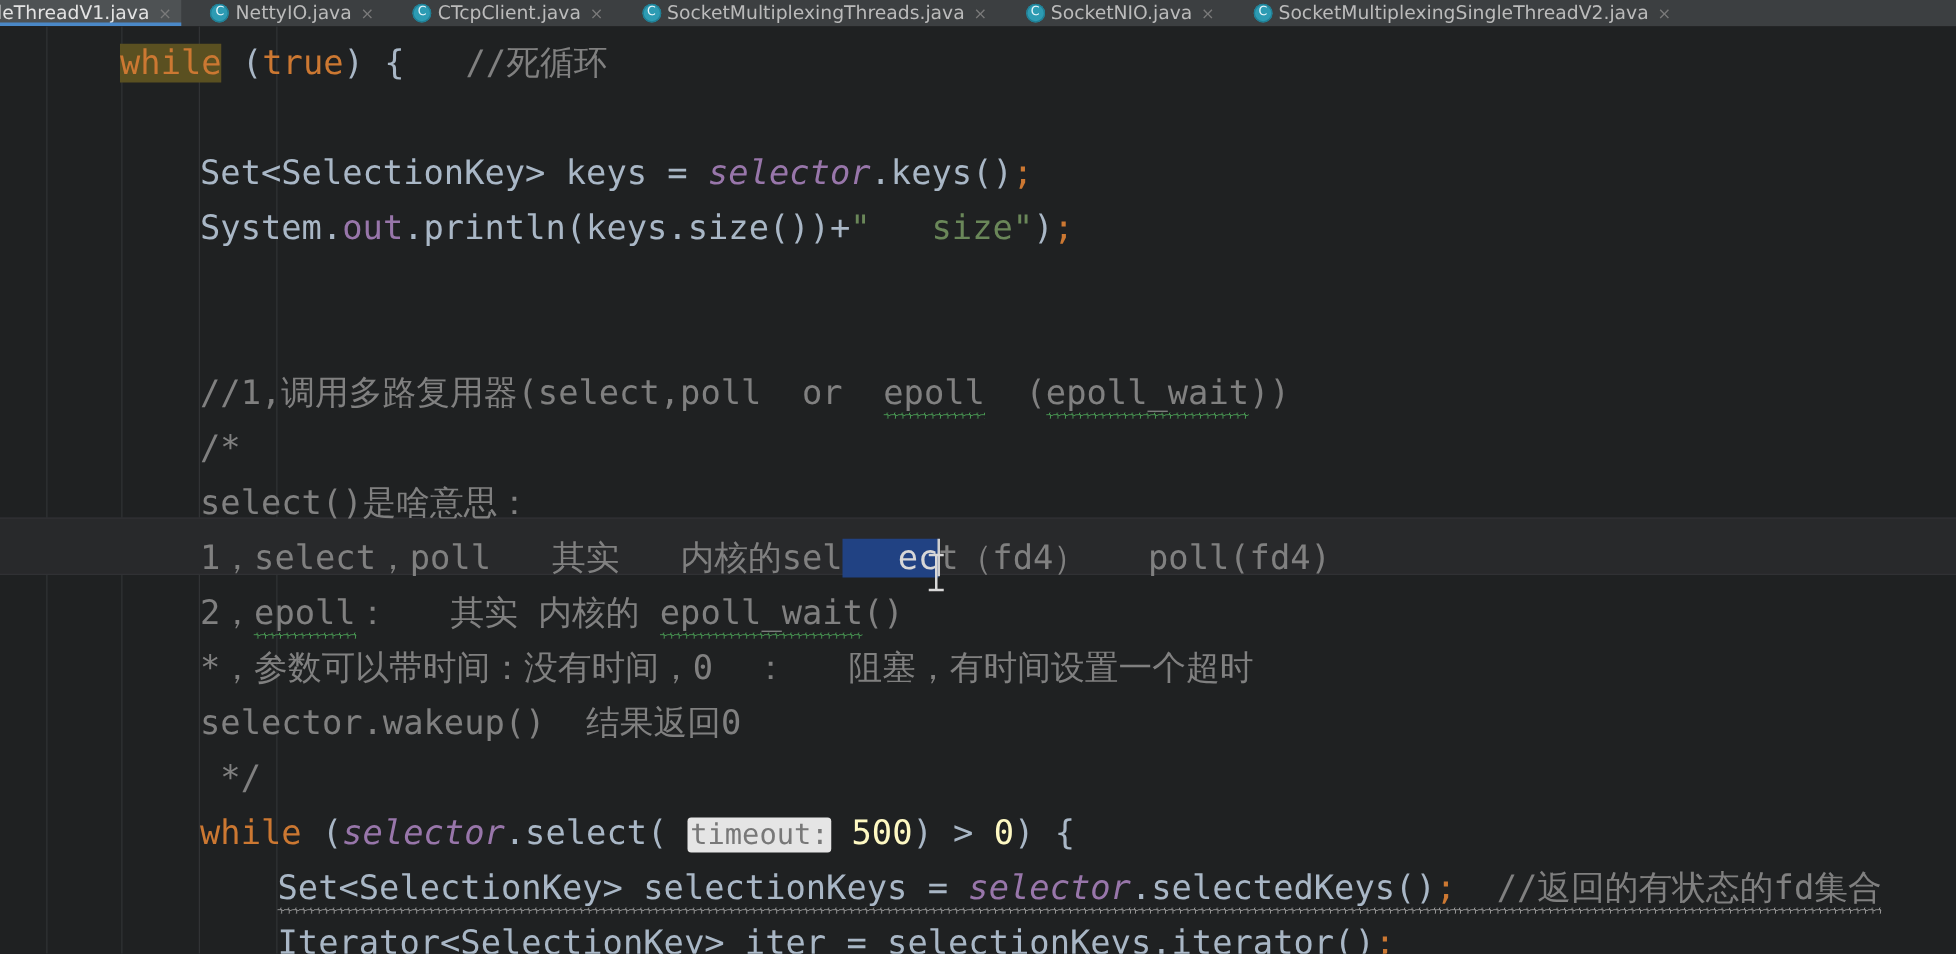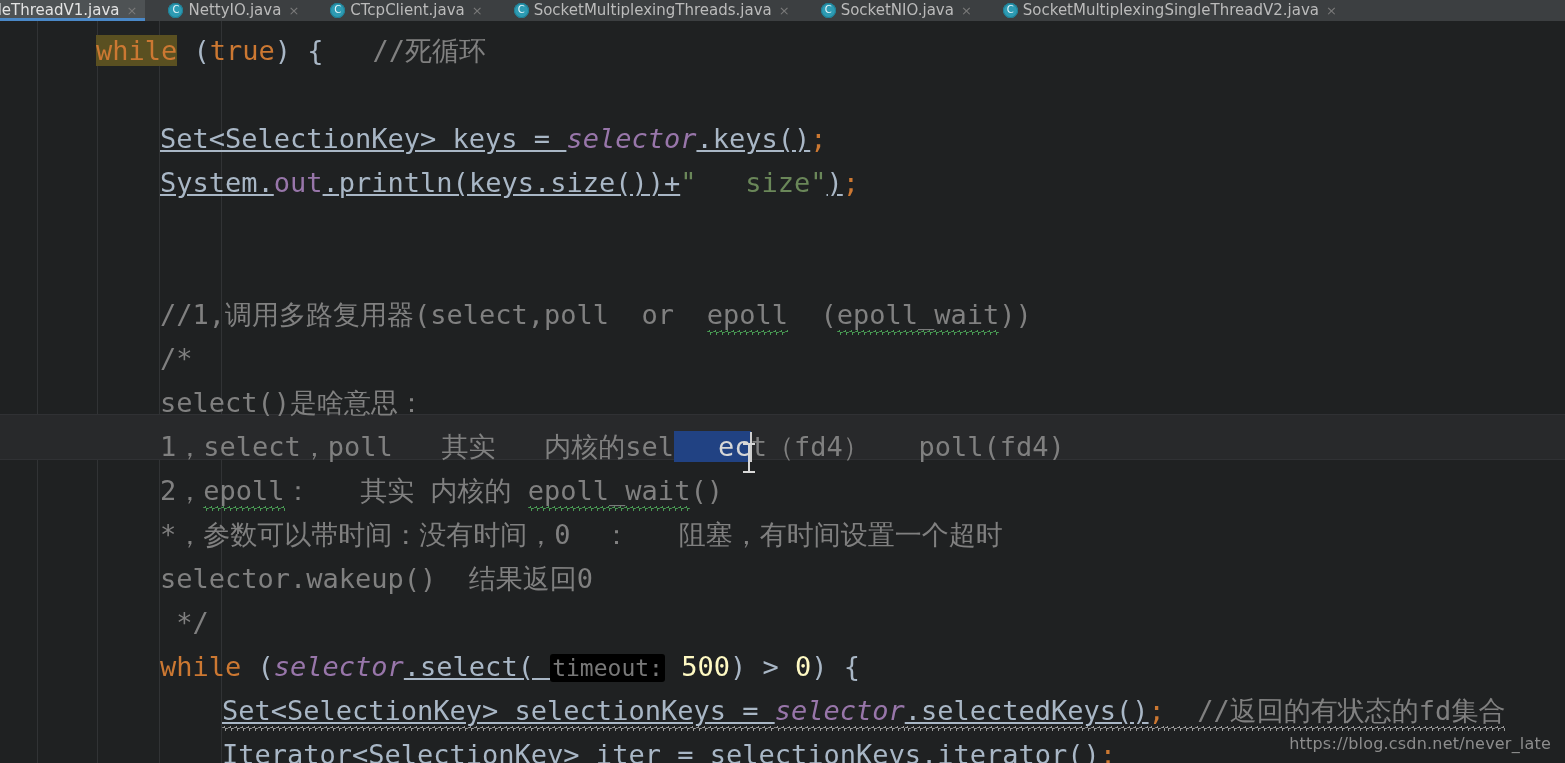--- a/index.html
+++ b/index.html
@@ -63,23 +63,23 @@
   
   .kw{color:#cc7832;}
   .kwhl{color:#cc7832;background:#5a5021;}
   .punc{color:#a9b7c6;}
   .semi{color:#cc7832;}
   .cmt{color:#808080;}
   .str{color:#6a8759;}
   .num{color:#fef9c3;}
   .fld{color:#9876aa;font-style:italic;}
   .fldi{color:#9876aa;}
-  .cls{color:#a9b7c6;text-decoration:underline;}
+  .cls{color:#a9b7c6;}
   .plain{color:#a9b7c6;}
-  .hint{color:#787878;background:#000000;border-radius:3px;padding:1px 2px;font-size:23px;}
+  .hint{color:#787878;background:#e5e5e5;border-radius:3px;padding:1px 2px;font-size:23px;}
 
   
   .sel{background:#214283;color:#d7d7d7;padding-left:44px;}
   .caret{
     display:inline-block;width:0;border-left:2px solid #cfcfcf;height:30px;
     vertical-align:-6px;margin:0 -1px;
   }
 
   
   .sq-green{
@@ -125,14 +125,13 @@
   <div class="indent-guide" style="left:221px;"></div>
   <div id="current-line"></div>
   <div id="code"><div class="ln" style="top: 8px; padding-left: 96px;"><span class="kwhl">while</span><span class="plain"> </span><span class="punc">(</span><span class="kw">true</span><span class="punc">) {</span><span class="cmt">   //死循环</span></div><div class="ln" style="top: 52px; padding-left: 96px;"></div><div class="ln" style="top: 96px; padding-left: 160px;"><span class="cls">Set&lt;SelectionKey&gt; keys = </span><span class="fld">selector</span><span class="cls">.keys()</span><span class="semi">;</span></div><div class="ln" style="top: 140px; padding-left: 160px;"><span class="cls">System.</span><span class="fldi">out</span><span class="cls">.println(keys.size())+</span><span class="str">"   size"</span><span class="cls">)</span><span class="semi">;</span></div><div class="ln" style="top: 184px; padding-left: 160px;"></div><div class="ln" style="top: 228px; padding-left: 160px;"></div><div class="ln" style="top: 272px; padding-left: 160px;"><span class="cmt">//1,调用多路复用器(select,poll  or  </span><span class="cmt sq-green">epoll</span><span class="cmt">  (</span><span class="cmt sq-green">epoll_wait</span><span class="cmt">))</span></div><div class="ln" style="top: 316px; padding-left: 160px;"><span class="cmt">/*</span></div><div class="ln" style="top: 360px; padding-left: 160px;"><span class="cmt">select()是啥意思：</span></div><div class="ln" style="top: 404px; padding-left: 160px;"><span class="cmt">1，select，poll   其实   内核的sel</span><span class="sel">ec</span><span class="caret"></span><span class="cmt">t（fd4）   poll(fd4)</span></div><div class="ln" style="top: 448px; padding-left: 160px;"><span class="cmt">2，</span><span class="cmt sq-green">epoll</span><span class="cmt">：   其实 内核的 </span><span class="cmt sq-green">epoll_wait</span><span class="cmt">()</span></div><div class="ln" style="top: 492px; padding-left: 160px;"><span class="cmt">*，参数可以带时间：没有时间，0  ：   阻塞，有时间设置一个超时</span></div><div class="ln" style="top: 536px; padding-left: 160px;"><span class="cmt">selector.wakeup()  结果返回0</span></div><div class="ln" style="top: 580px; padding-left: 160px;"><span class="cmt"> */</span></div><div class="ln" style="top: 624px; padding-left: 160px;"><span class="kw">while</span><span class="punc"> (</span><span class="fld">selector</span><span class="cls">.select( </span><span class="hint">timeout:</span><span class="plain"> </span><span class="num">500</span><span class="punc">) &gt; </span><span class="num">0</span><span class="punc">) {</span></div><div class="ln" style="top: 668px; padding-left: 222px;"><span class="cls sq-grey">Set&lt;SelectionKey&gt; selectionKeys = </span><span class="fld sq-grey">selector</span><span class="cls sq-grey">.selectedKeys()</span><span class="semi sq-grey">;</span><span class="cmt sq-grey">  //返回的有状态的fd集合</span></div><div class="ln" style="top: 712px; padding-left: 222px;"><span class="cls">Iterator&lt;SelectionKey&gt; iter = selectionKeys.iterator()</span><span class="semi">;</span></div></div>
 
   <div id="mouse-cursor">
     <div class="bar t"></div>
       <div class="stem"></div>
       <div class="bar b"></div>
   </div>
 
-  <div id="watermark">https://blog.csdn.net/never_late</div>
 </div>
 
 </body></html>

